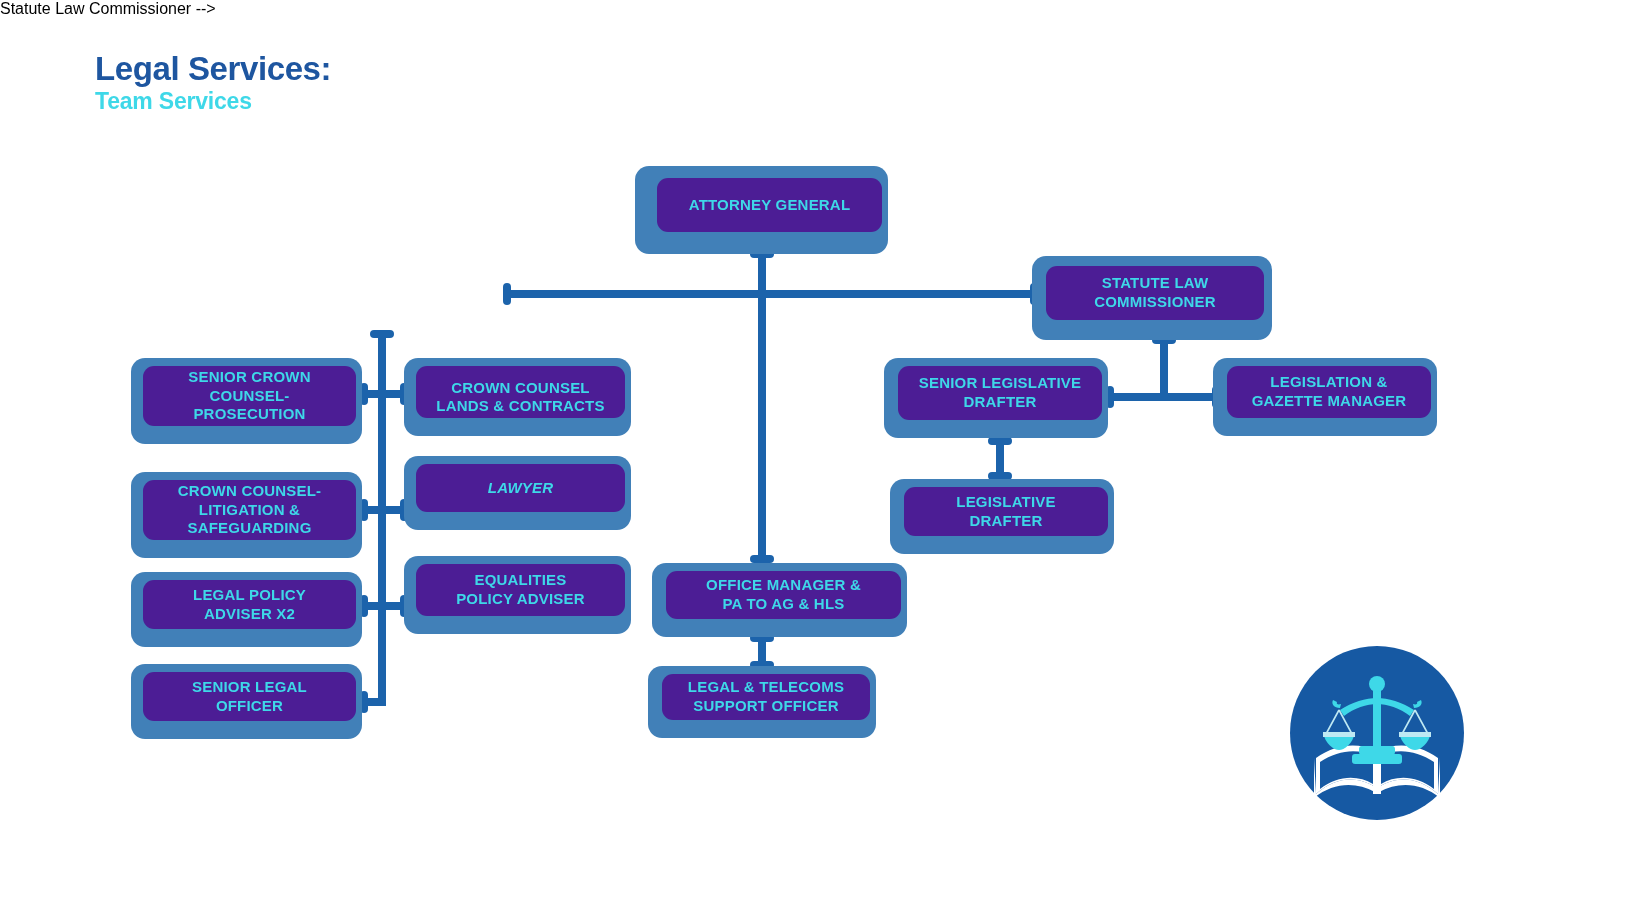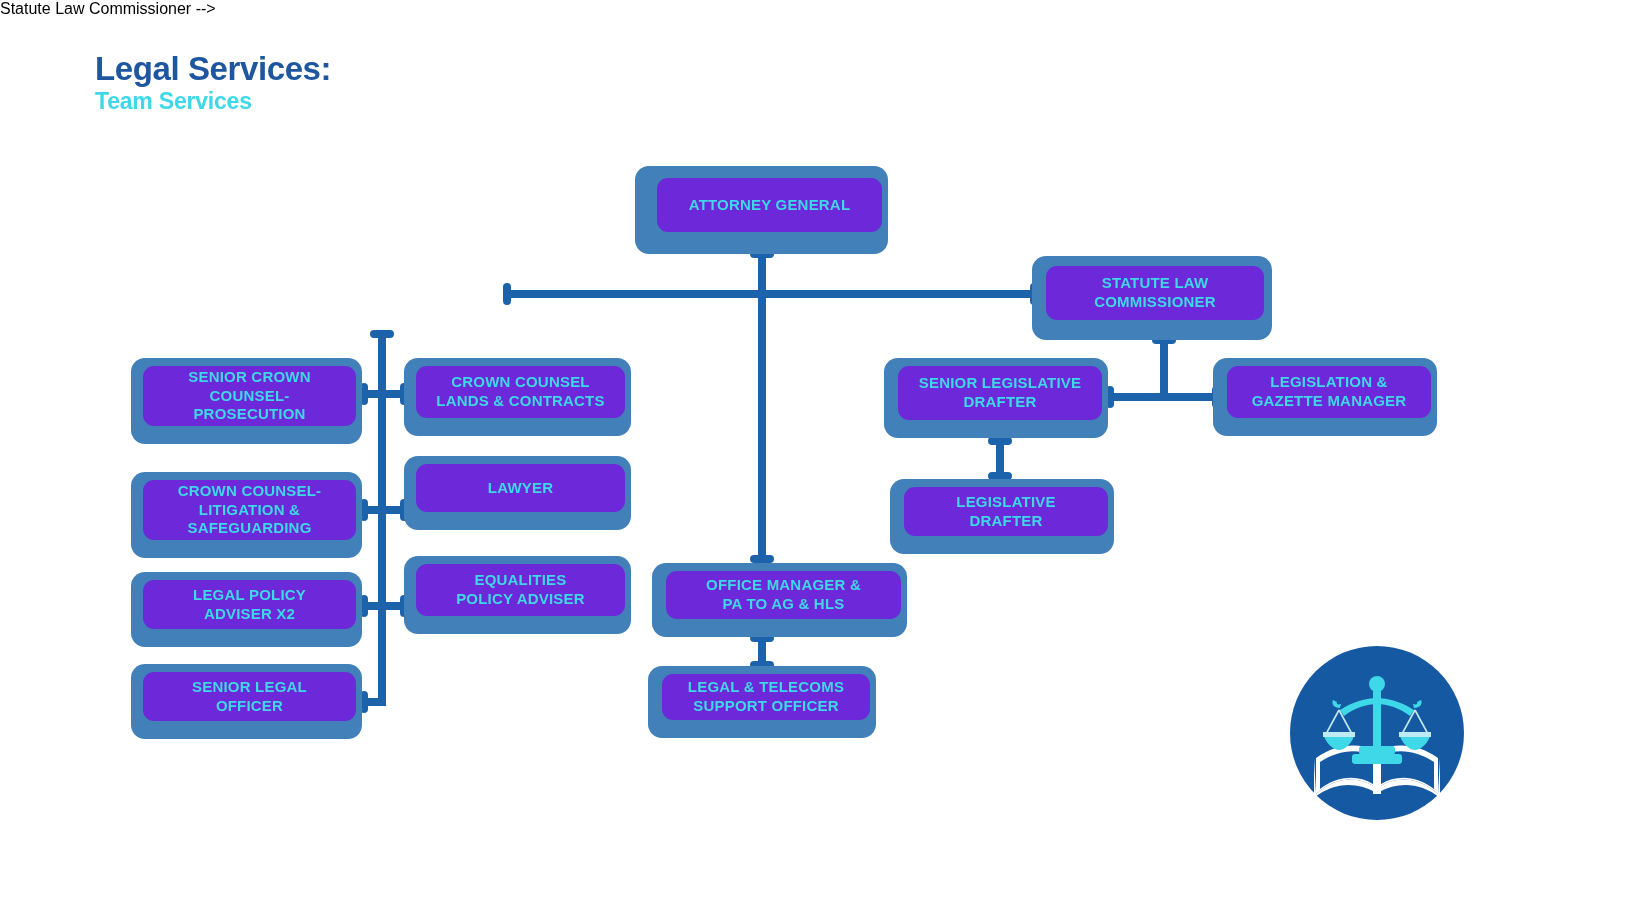--- a/index.html
+++ b/index.html
@@ -53,21 +53,21 @@
     position: absolute;
     left: 0;
     top: 0;
     width: 100%;
     height: 100%;
     background: #4180b8;
     border-radius: 14px;
   }
   .node-front {
     position: absolute;
-    background: #6d28d9;
+    background: #4c1d95;
     border-radius: 11px;
     display: flex;
     align-items: center;
     justify-content: center;
     text-align: center;
     box-sizing: border-box;
   }
   .node-label {
     color: #3ed8e8;
     font-weight: 700;
@@ -212,21 +212,21 @@
         <span>SENIOR CROWN</span><br>
         <span>COUNSEL-</span><br>
         <span>PROSECUTION</span>
       </div>
     </div>
   </div>
 
   
   <div class="node" style="left:404px; top:358px; width:227px; height:78px;">
     <div class="node-back"></div>
-    <div class="node-front" style="left:12px; top:8px; right:6px; bottom:18px;">
+    <div class="node-front" style="left:12px; top:8px; right:6px; bottom:18px;align-items:flex-end;">
       <div class="node-label">
         <span>CROWN COUNSEL</span><br>
         <span>LANDS &amp; CONTRACTS</span>
       </div>
     </div>
   </div>
 
   
   <div class="node" style="left:131px; top:472px; width:231px; height:86px;">
     <div class="node-back"></div>
@@ -235,21 +235,21 @@
         <span>CROWN COUNSEL-</span><br>
         <span>LITIGATION &amp;</span><br>
         <span>SAFEGUARDING</span>
       </div>
     </div>
   </div>
 
   
   <div class="node" style="left:404px; top:456px; width:227px; height:74px;">
     <div class="node-back"></div>
-    <div class="node-front" style="left:12px; top:8px; right:6px; bottom:18px;">
+    <div class="node-front" style="left:12px; top:8px; right:6px; bottom:18px;font-style:italic;">
       <div class="node-label">
         <span>LAWYER</span>
       </div>
     </div>
   </div>
 
   
   <div class="node" style="left:131px; top:572px; width:231px; height:75px;">
     <div class="node-back"></div>
     <div class="node-front" style="left:12px; top:8px; right:6px; bottom:18px;">

